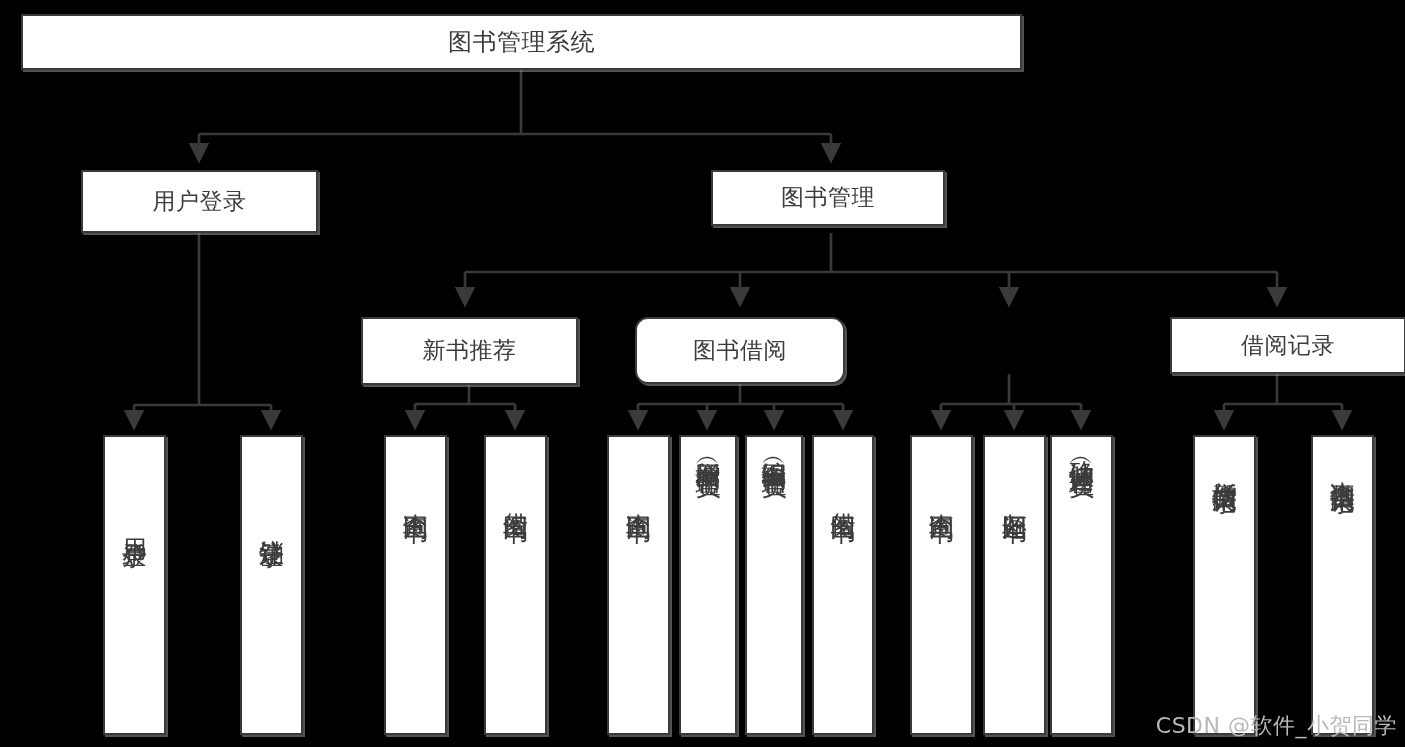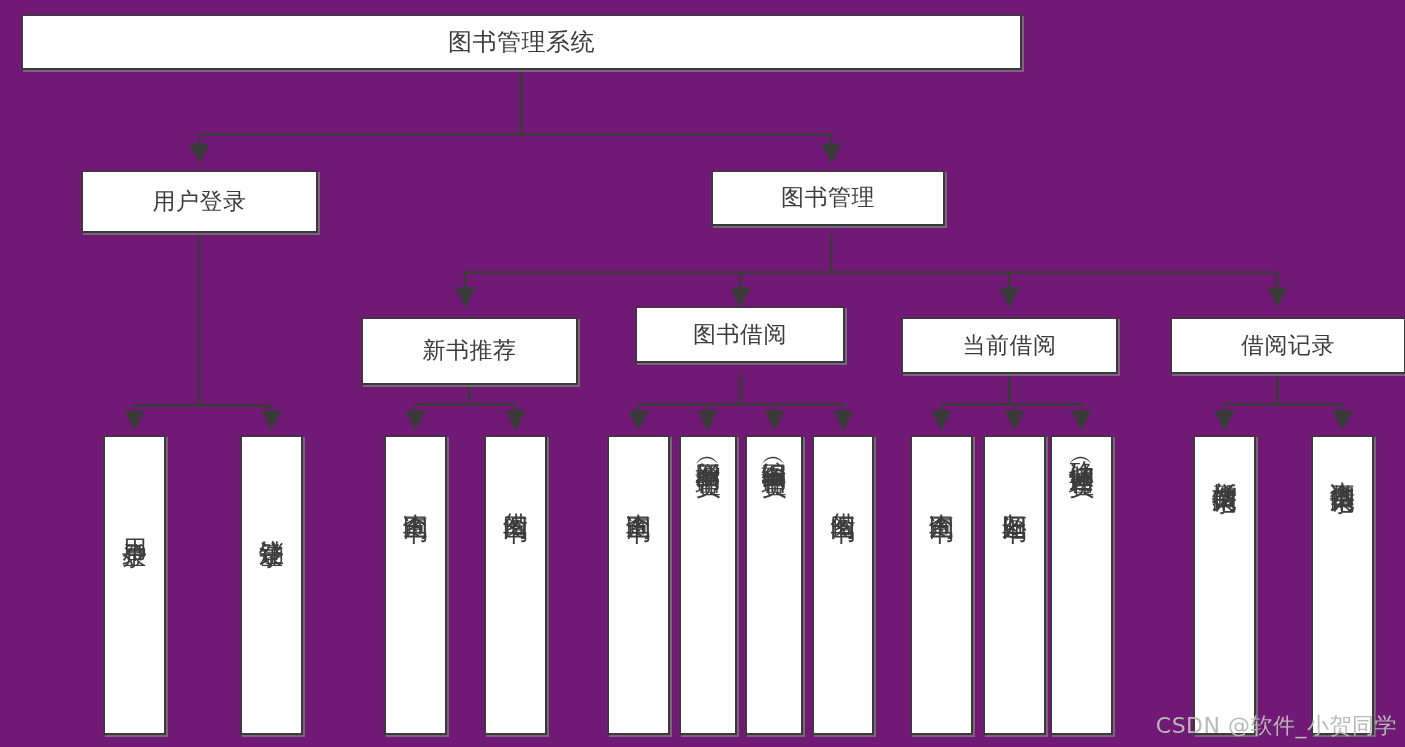--- a/index.html
+++ b/index.html
@@ -8,21 +8,21 @@
     padding: 0;
     background: #ffffff;
   }
   body {
     font-family: "DejaVu Sans", "Liberation Sans", sans-serif;
   }
   #canvas {
     position: relative;
     width: 1405px;
     height: 747px;
-    background: #701a75;
+    background: #000000;
     overflow: hidden;
   }
   #edges {
     position: absolute;
     left: 0;
     top: 0;
     width: 1405px;
     height: 747px;
     pointer-events: none;
   }
@@ -146,27 +146,24 @@
   </div>
 
   <div class="node horiz" style="left:711px; top:170px; width:234px; height:56px;">
     <span class="label">图书管理</span>
   </div>
 
   <div class="node horiz" style="left:361px; top:317px; width:217px; height:68px;">
     <span class="label">新书推荐</span>
   </div>
 
-  <div class="node horiz" style="left:635px; top:306px; width:210px; height:57px;">
+  <div class="node horiz" style="left:635px; top:317px; width:210px; height:67px;border-radius:13px;">
     <span class="label">图书借阅</span>
   </div>
 
-  <div class="node horiz" style="left:901px; top:317px; width:217px; height:57px;">
-    <span class="label">当前借阅</span>
-  </div>
 
   <div class="node horiz" style="left:1170px; top:317px; width:236px; height:57px;">
     <span class="label">借阅记录</span>
   </div>
 
   <div class="node vert low" style="left:103px; top:435px; width:63px; height:300px;">
     <span class="label">用户登录</span>
   </div>
 
   <div class="node vert low" style="left:240px; top:435px; width:63px; height:300px;">

